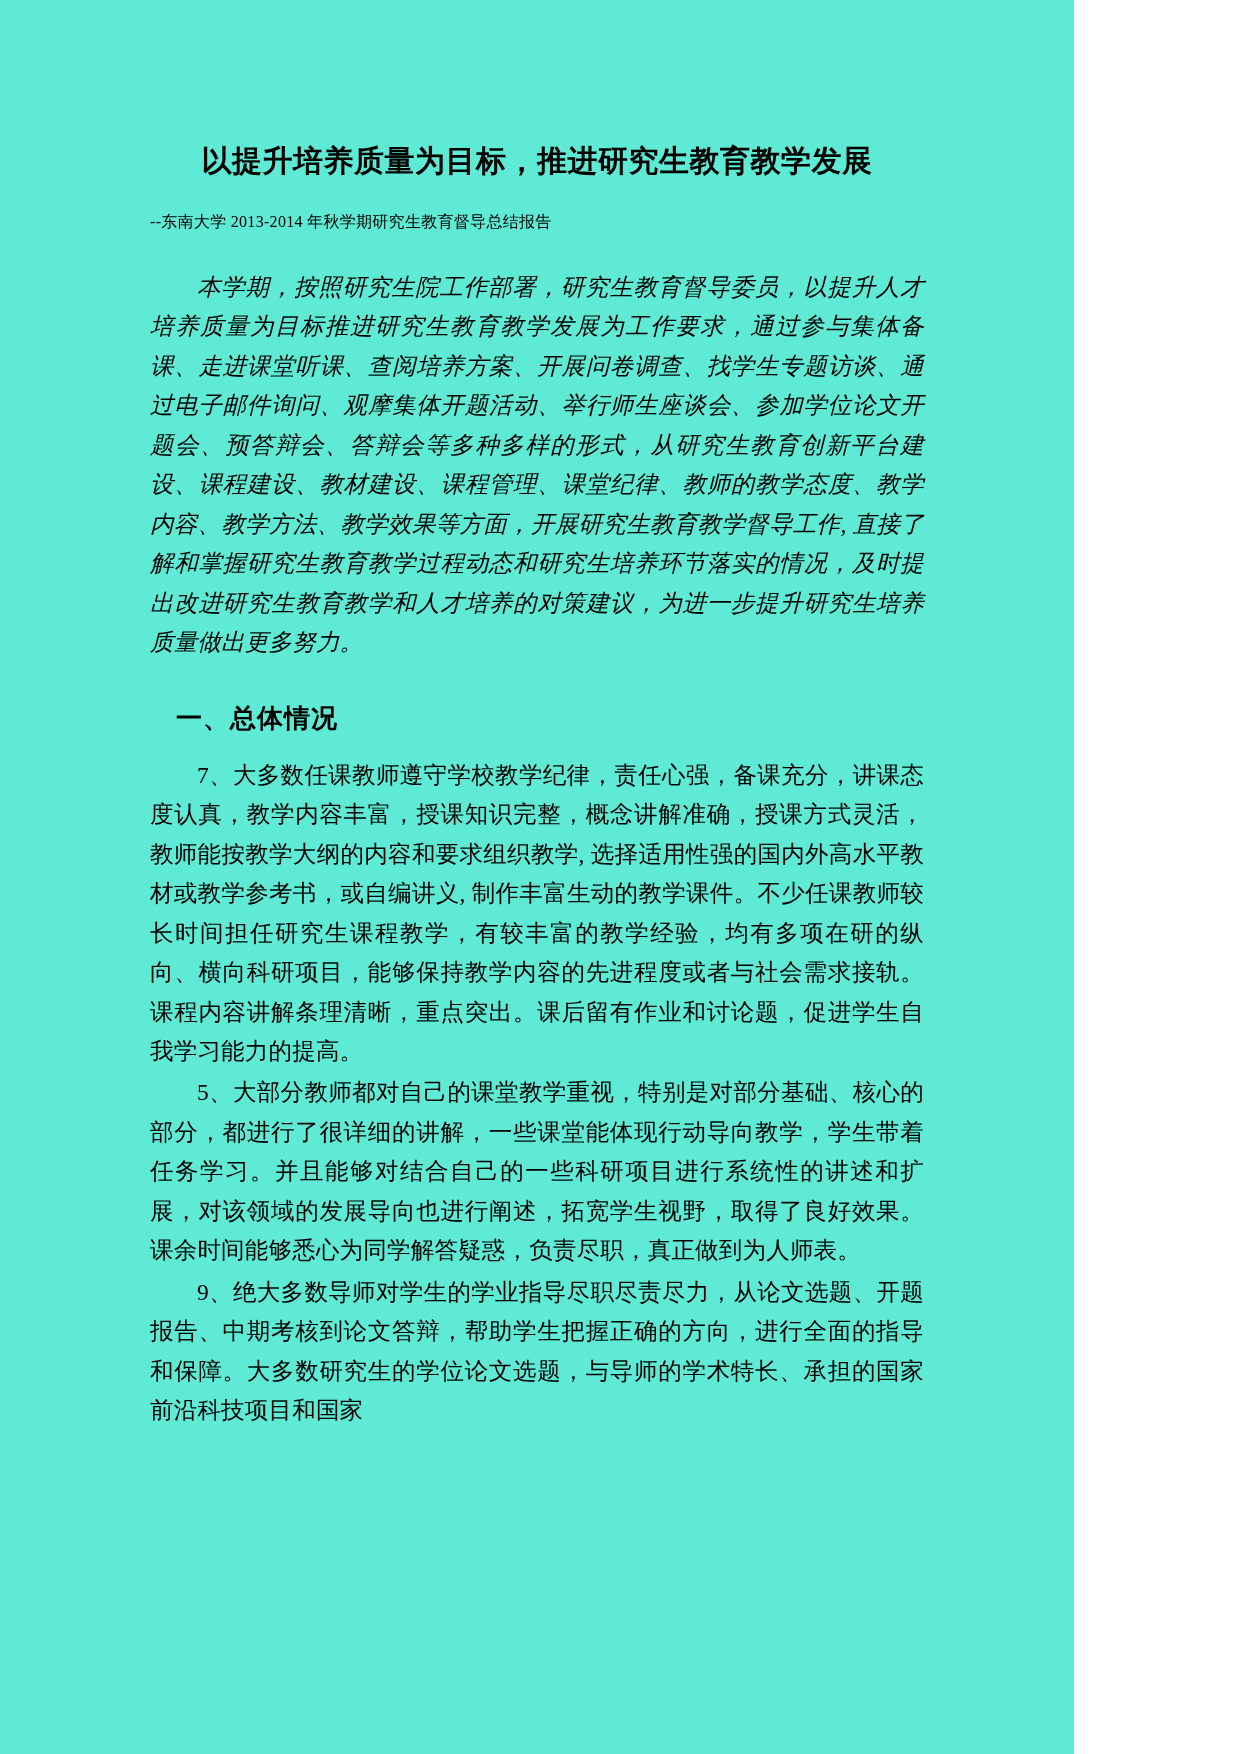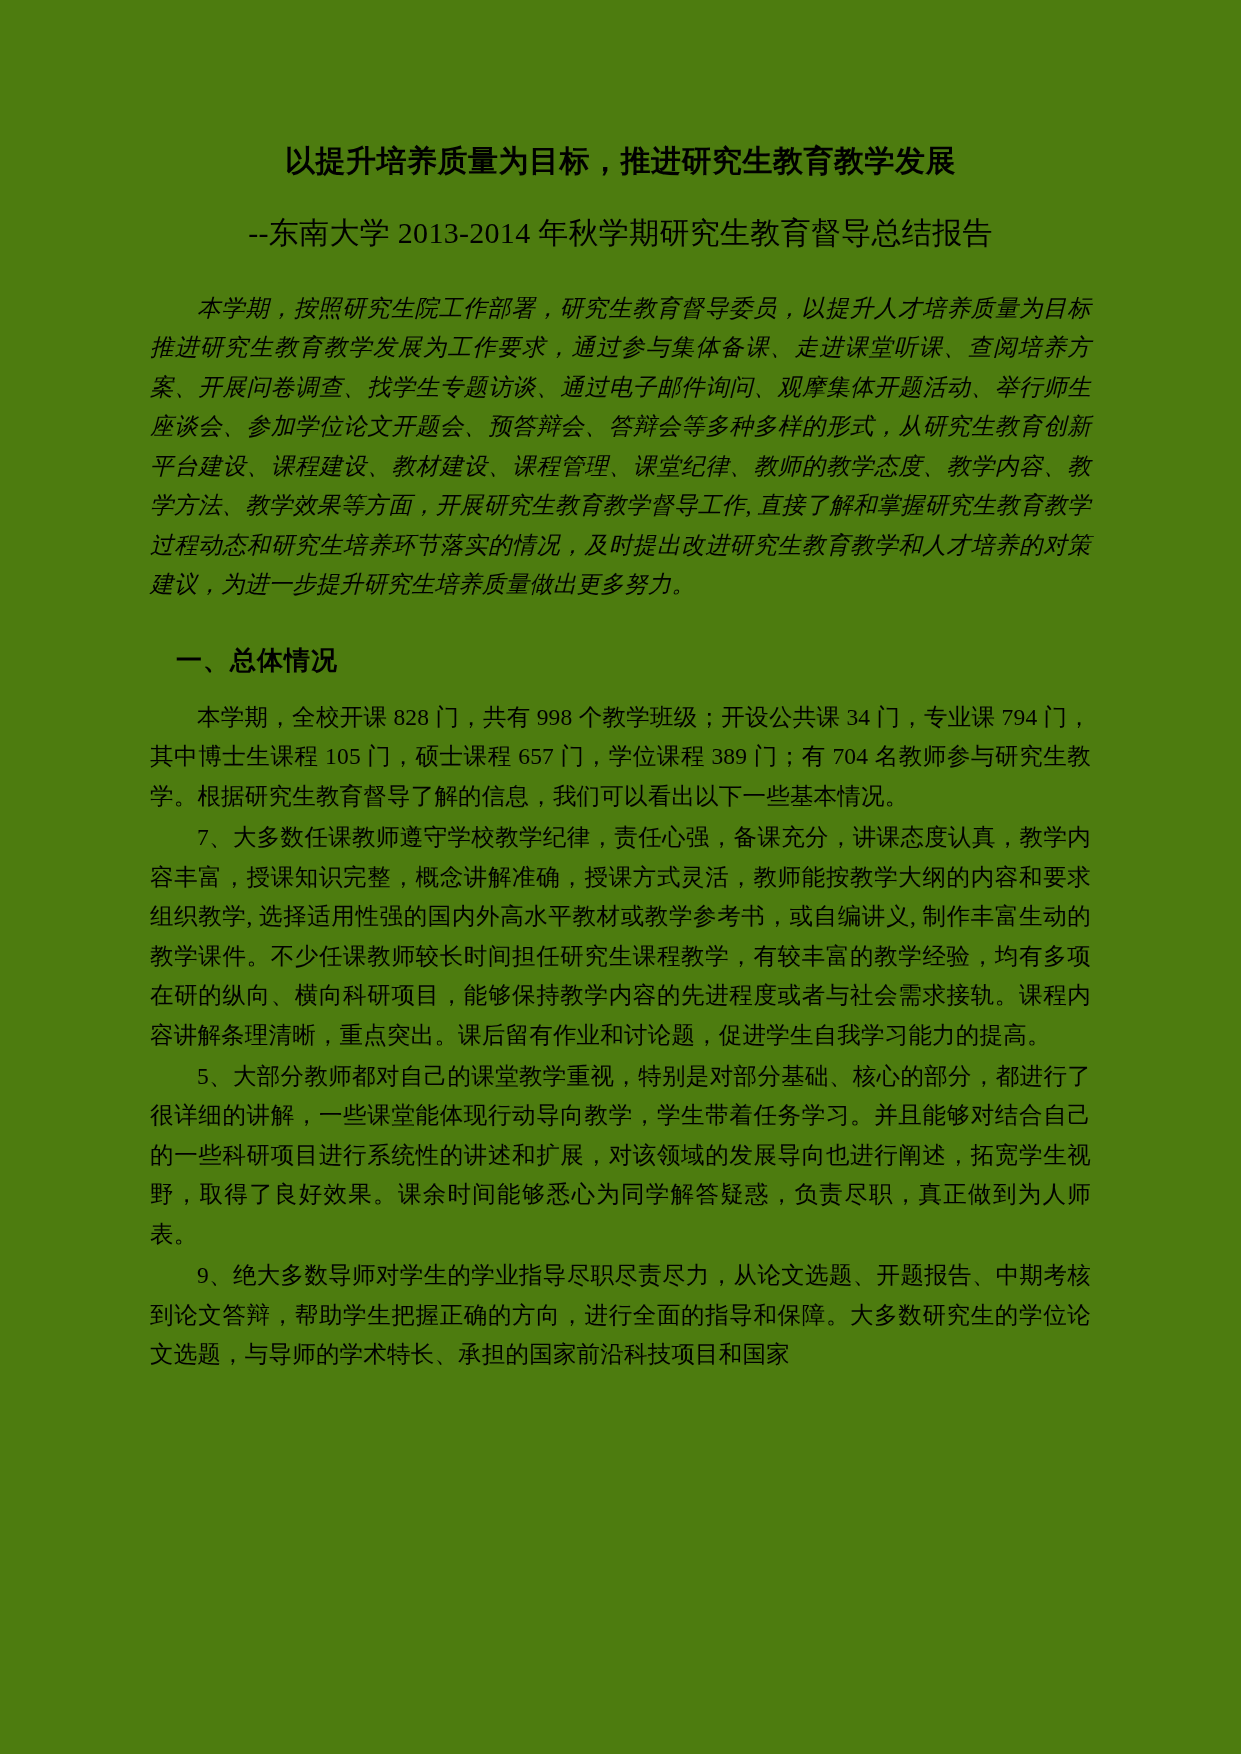--- a/index.html
+++ b/index.html
@@ -7,37 +7,36 @@
     padding: 0;
     background: #ffffff;
   }
   body {
     width: 1241px;
     min-height: 1754px;
     font-family: "Liberation Serif", "DejaVu Serif", serif;
     color: #000000;
   }
   .page {
-    width: 1241px;
+    width: 1074px;
     min-height: 1754px;
     box-sizing: border-box;
     padding: 120px 150px 80px 150px;
-    background: #4d7c0f;
+    background: #5eead4;
   }
   .doc-title {
     text-align: center;
     font-size: 30px;
     font-weight: bold;
     line-height: 1.4;
     margin: 20px 0 0 0;
     letter-spacing: 0.5px;
   }
   .doc-subtitle {
-    text-align: center;
-    font-size: 30px;
+    font-size: 16px;
     line-height: 1.5;
     margin: 28px 0 0 0;
     letter-spacing: 0.3px;
   }
   .body-para {
     font-size: 23.5px;
     line-height: 1.68;
     text-align: justify;
     text-justify: inter-ideograph;
     margin: 0 0 2px 0;
@@ -62,18 +61,17 @@
 <div class="page">
 
   <h1 class="doc-title">以提升培养质量为目标，推进研究生教育教学发展</h1>
 
   <div class="doc-subtitle">--东南大学 2013-2014 年秋学期研究生教育督导总结报告</div>
 
   <p class="body-para para-gap-top">本学期，按照研究生院工作部署，研究生教育督导委员，以提升人才培养质量为目标推进研究生教育教学发展为工作要求，通过参与集体备课、走进课堂听课、查阅培养方案、开展问卷调查、找学生专题访谈、通过电子邮件询问、观摩集体开题活动、举行师生座谈会、参加学位论文开题会、预答辩会、答辩会等多种多样的形式，从研究生教育创新平台建设、课程建设、教材建设、课程管理、课堂纪律、教师的教学态度、教学内容、教学方法、教学效果等方面，开展研究生教育教学督导工作, 直接了解和掌握研究生教育教学过程动态和研究生培养环节落实的情况，及时提出改进研究生教育教学和人才培养的对策建议，为进一步提升研究生培养质量做出更多努力。</p>
 
   <h2 class="section-heading">一、总体情况</h2>
 
-  <p class="body-para">本学期，全校开课 828 门，共有 998 个教学班级；开设公共课 34 门，专业课 794 门，其中博士生课程 105 门，硕士课程 657 门，学位课程 389 门；有 704 名教师参与研究生教学。根据研究生教育督导了解的信息，我们可以看出以下一些基本情况。</p>
   <p class="body-para">7、大多数任课教师遵守学校教学纪律，责任心强，备课充分，讲课态度认真，教学内容丰富，授课知识完整，概念讲解准确，授课方式灵活，教师能按教学大纲的内容和要求组织教学, 选择适用性强的国内外高水平教材或教学参考书，或自编讲义, 制作丰富生动的教学课件。不少任课教师较长时间担任研究生课程教学，有较丰富的教学经验，均有多项在研的纵向、横向科研项目，能够保持教学内容的先进程度或者与社会需求接轨。课程内容讲解条理清晰，重点突出。课后留有作业和讨论题，促进学生自我学习能力的提高。</p>
   <p class="body-para">5、大部分教师都对自己的课堂教学重视，特别是对部分基础、核心的部分，都进行了很详细的讲解，一些课堂能体现行动导向教学，学生带着任务学习。并且能够对结合自己的一些科研项目进行系统性的讲述和扩展，对该领域的发展导向也进行阐述，拓宽学生视野，取得了良好效果。课余时间能够悉心为同学解答疑惑，负责尽职，真正做到为人师表。</p>
   <p class="body-para">9、绝大多数导师对学生的学业指导尽职尽责尽力，从论文选题、开题报告、中期考核到论文答辩，帮助学生把握正确的方向，进行全面的指导和保障。大多数研究生的学位论文选题，与导师的学术特长、承担的国家前沿科技项目和国家</p>
 
 </div>
 
 </body></html>

